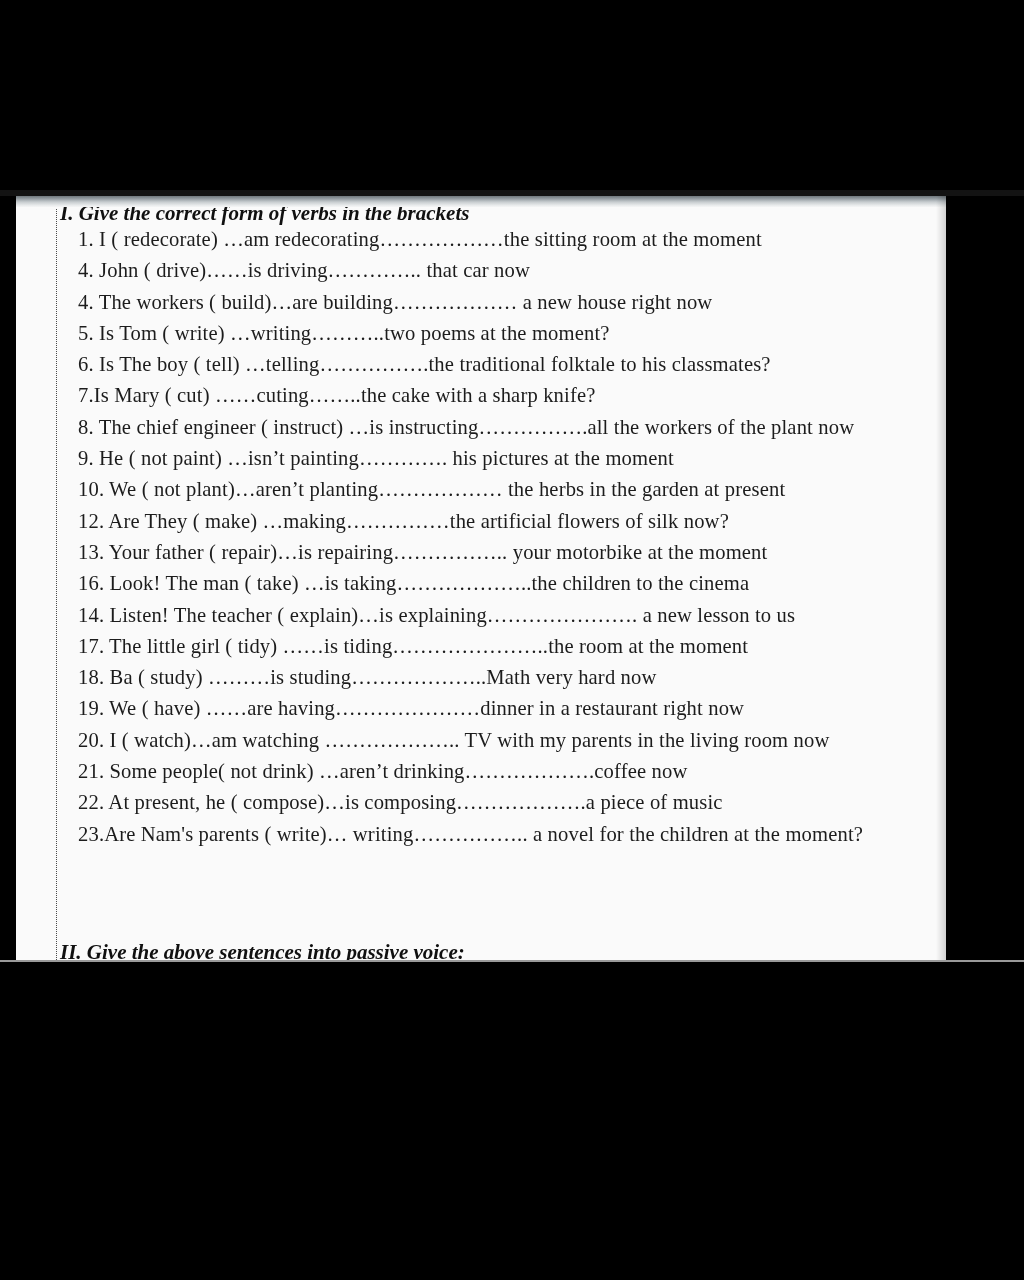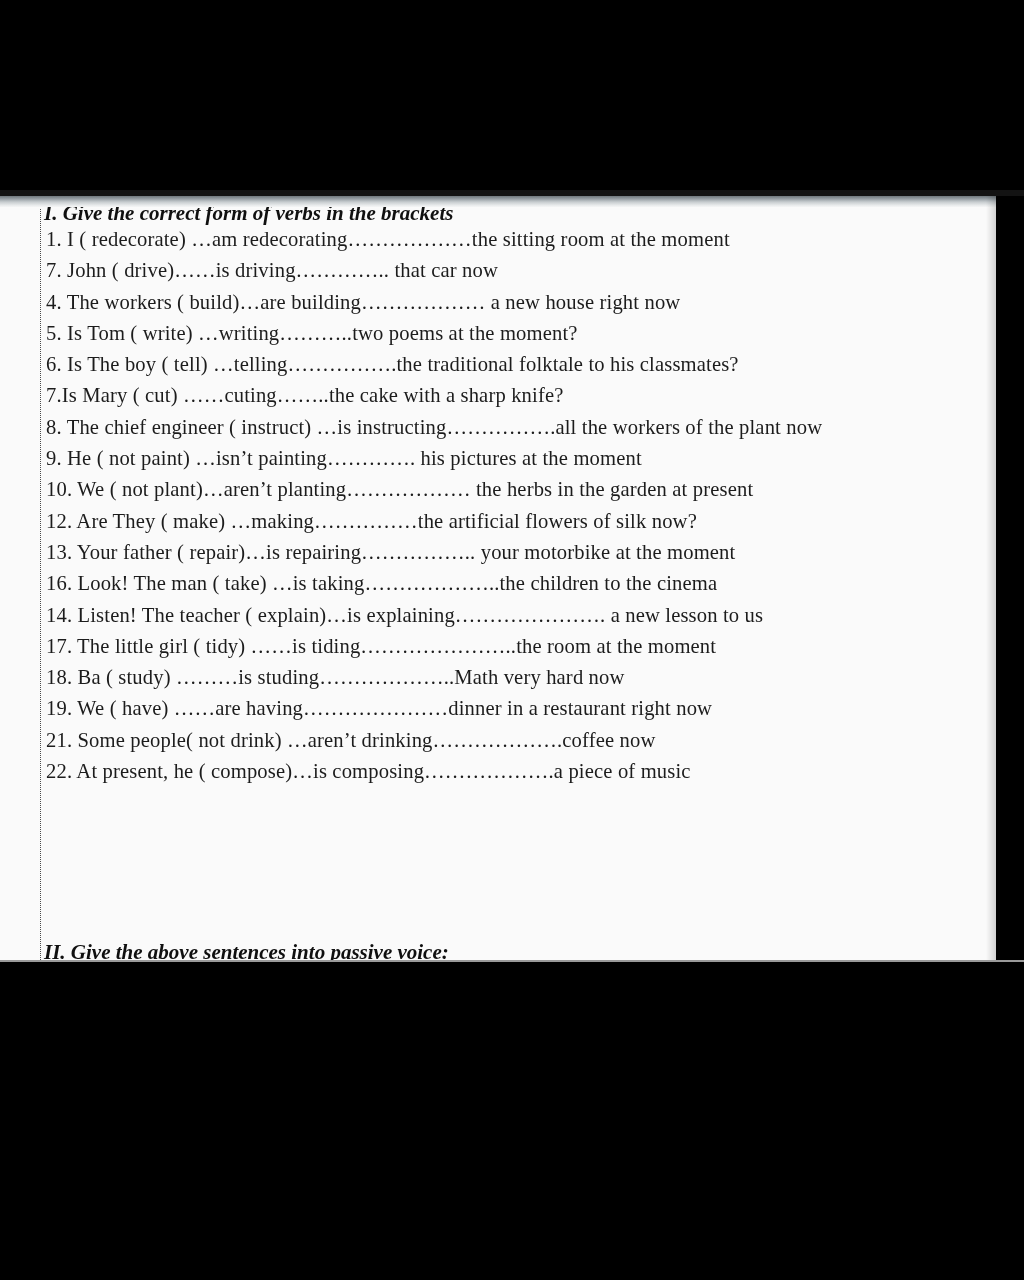--- a/index.html
+++ b/index.html
@@ -34,25 +34,26 @@
   .bar.bottom::before {
     content: "";
     position: absolute;
     left: 0; top: -2px;
     width: 100%; height: 2px;
     background: #9a9a9a;
   }
   .page {
     position: absolute;
     top: 196px;
-    left: 0;
-    width: 996px;
+    left: 16px;
+    width: 918px;
     height: 766px;
     background: var(--page-background, #fafafa);
     overflow: hidden;
+    padding-left: 12px;
   }
   .page-top-edge {
     position: absolute;
     top: 0; left: 0;
     width: 100%;
     height: 11px;
     z-index: 2;
     background: linear-gradient(to bottom,
       #6f777c 0%,
       #959da2 25%,
@@ -97,52 +98,55 @@
     z-index: 1;
   }
   .exercise-line {
     height: 31.3px;
     line-height: 31.3px;
     font-size: 20.6px;
     letter-spacing: 0.15px;
     color: var(--text, #1c1c1c);
     white-space: nowrap;
     overflow: hidden;
+    margin-left: 16px;
   }
 </style>
 </head>
 <body>
 
 <div class="screen">
 
   <div class="bar top"></div>
 
   <div class="page">
 
     <div class="section-heading sec1">I. Give the correct form of verbs in the brackets</div>
 
     <div class="exercise-list">
       <div class="exercise-line">1. I ( redecorate) …am redecorating………………the sitting room at the moment</div>
-      <div class="exercise-line">7. John ( drive)……is driving………….. that car now</div>
+      <div class="exercise-line">4. John ( drive)……is driving………….. that car now</div>
       <div class="exercise-line">4. The workers ( build)…are building……………… a new house right now</div>
       <div class="exercise-line">5. Is Tom ( write) …writing………..two poems at the moment?</div>
       <div class="exercise-line">6. Is The boy ( tell) …telling…………….the traditional folktale to his classmates?</div>
       <div class="exercise-line">7.Is Mary ( cut) ……cuting……..the cake with a sharp knife?</div>
       <div class="exercise-line">8. The chief engineer ( instruct) …is instructing…………….all the workers of the plant now</div>
       <div class="exercise-line">9. He ( not paint) …isn’t painting…………. his pictures at the moment</div>
       <div class="exercise-line">10. We ( not plant)…aren’t planting……………… the herbs in the garden at present</div>
       <div class="exercise-line">12. Are They ( make) …making……………the artificial flowers of silk now?</div>
       <div class="exercise-line">13. Your father ( repair)…is repairing…………….. your motorbike at the moment</div>
       <div class="exercise-line">16. Look! The man ( take) …is taking………………..the children to the cinema</div>
       <div class="exercise-line">14. Listen! The teacher ( explain)…is explaining…………………. a new lesson to us</div>
       <div class="exercise-line">17. The little girl ( tidy) ……is tiding…………………..the room at the moment</div>
       <div class="exercise-line">18. Ba ( study) ………is studing………………..Math very hard now</div>
       <div class="exercise-line">19. We ( have) ……are having…………………dinner in a restaurant right now</div>
+      <div class="exercise-line">20. I ( watch)…am watching ……………….. TV with my parents in the living room now</div>
       <div class="exercise-line">21. Some people( not drink) …aren’t drinking……………….coffee now</div>
       <div class="exercise-line">22. At present, he ( compose)…is composing……………….a piece of music</div>
+      <div class="exercise-line">23.Are Nam's parents ( write)… writing…………….. a novel for the children at the moment?</div>
     </div>
 
     <div class="section-heading sec2">II. Give the above sentences into passive voice:</div>
 
     <div class="page-top-edge"></div>
     <div class="text-boundary"></div>
     <div class="page-right-shadow"></div>
 
   </div>
 

